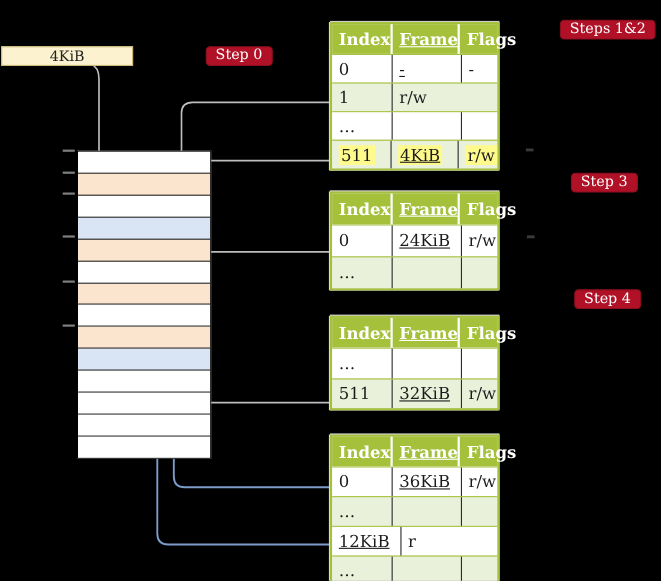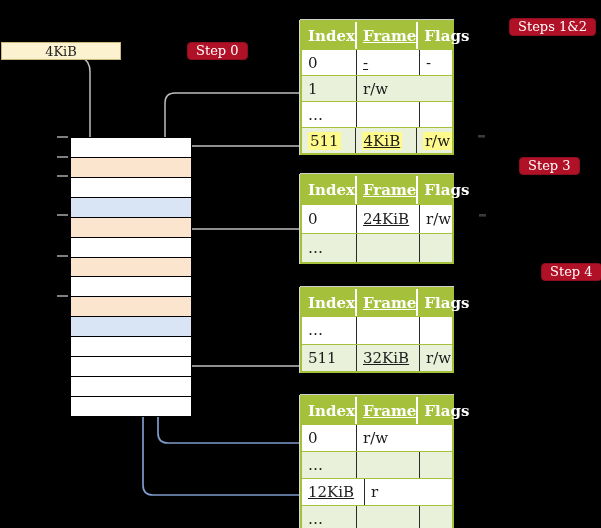--- a/index.html
+++ b/index.html
@@ -18,21 +18,21 @@
     background:var(--frame-cream);border:1px solid #C9B77C;display:flex;
     align-items:center;justify-content:center;font-size:13px;color:#222;}
 
   
   .badge{position:absolute;background:var(--badge-red);color:#fff;font-size:13px;
     line-height:14px;padding:1px 8px;border-radius:4px;border:1px solid #8C0F20;
     white-space:nowrap;}
   #badge-step0{left:187px;top:42px;}
   #badge-steps12{left:509px;top:18px;text-align:center;}
   #badge-step3{left:519px;top:157px;}
-  #badge-step4{left:541px;top:263px;text-align:center;}
+  #badge-step4{left:522px;top:263px;text-align:center;}
 
   
   #memory-stack{position:absolute;left:70px;top:137px;width:120px;height:278px;
     border:1px solid #000;display:flex;flex-direction:column;background:#fff;}
   .mrow{flex:1;border-bottom:1px solid #000;}
   .mrow:last-child{border-bottom:none;}
   .mrow.white{background:#ffffff;}
   .mrow.peach{background:var(--peach);}
   .mrow.blue{background:var(--light-blue);}
   .tick{position:absolute;left:57px;width:11px;height:2px;background:#7f7f7f;}
@@ -200,20 +200,21 @@
       </div>
     </div>
   <div class="pt" id="table4">
       <div class="thead">
         <div class="th c1">Index</div>
         <div class="th c2">Frame</div>
         <div class="th c3">Flags</div>
       </div>
       <div class="tr">
         <div class="td c1">0</div>
+        <div class="td c2">36KiB</div>
         <div class="td c3">r/w</div>
       </div>
       <div class="tr green">
         <div class="td c1">…</div>
         <div class="td c2"></div>
         <div class="td c3"></div>
       </div>
       <div class="tr">
         <div class="td c2">12KiB</div>
         <div class="td c3">r</div>

